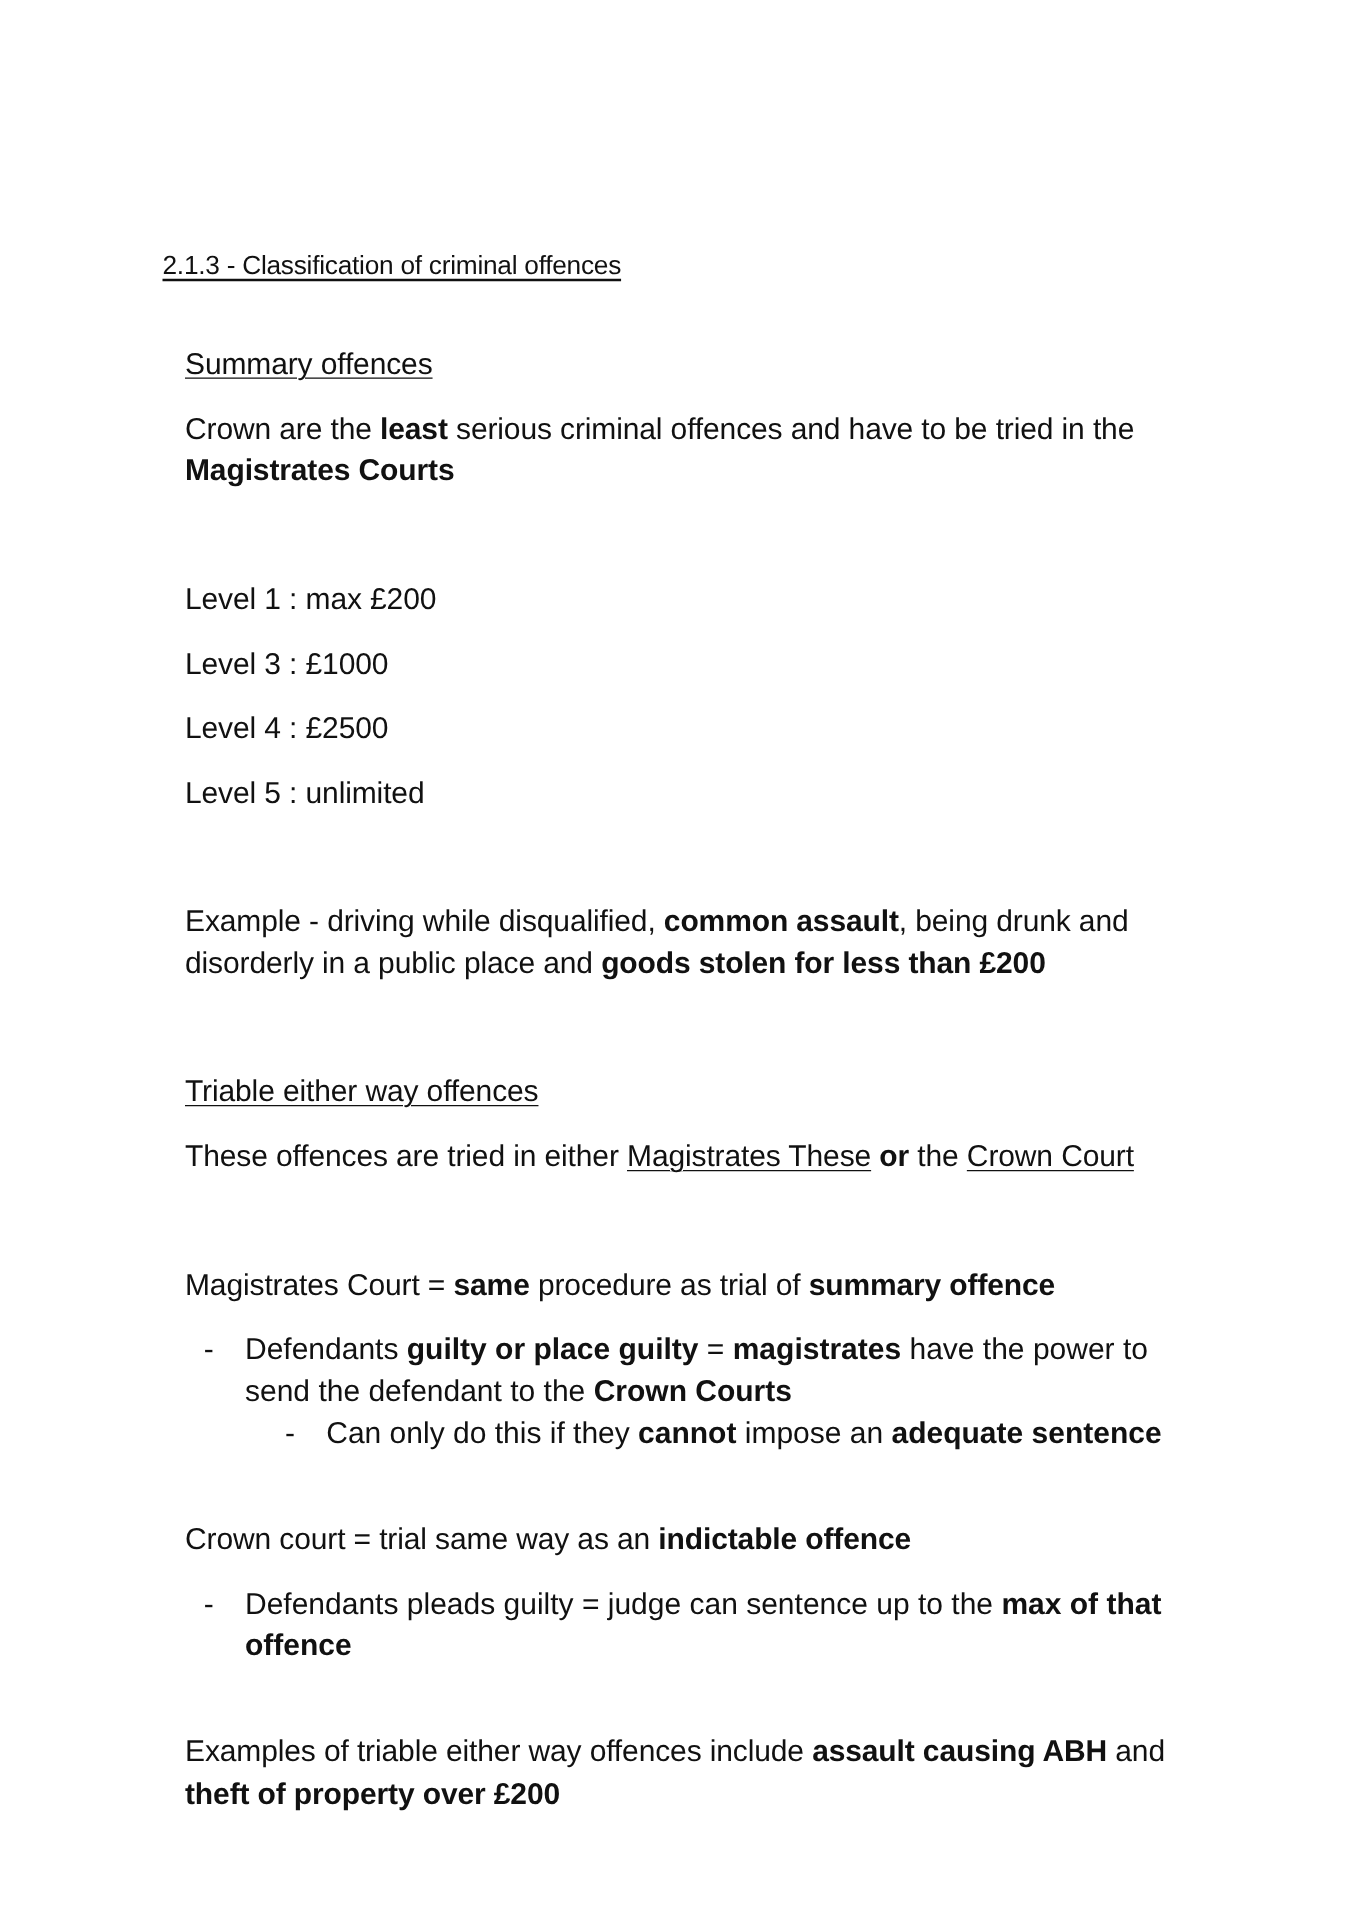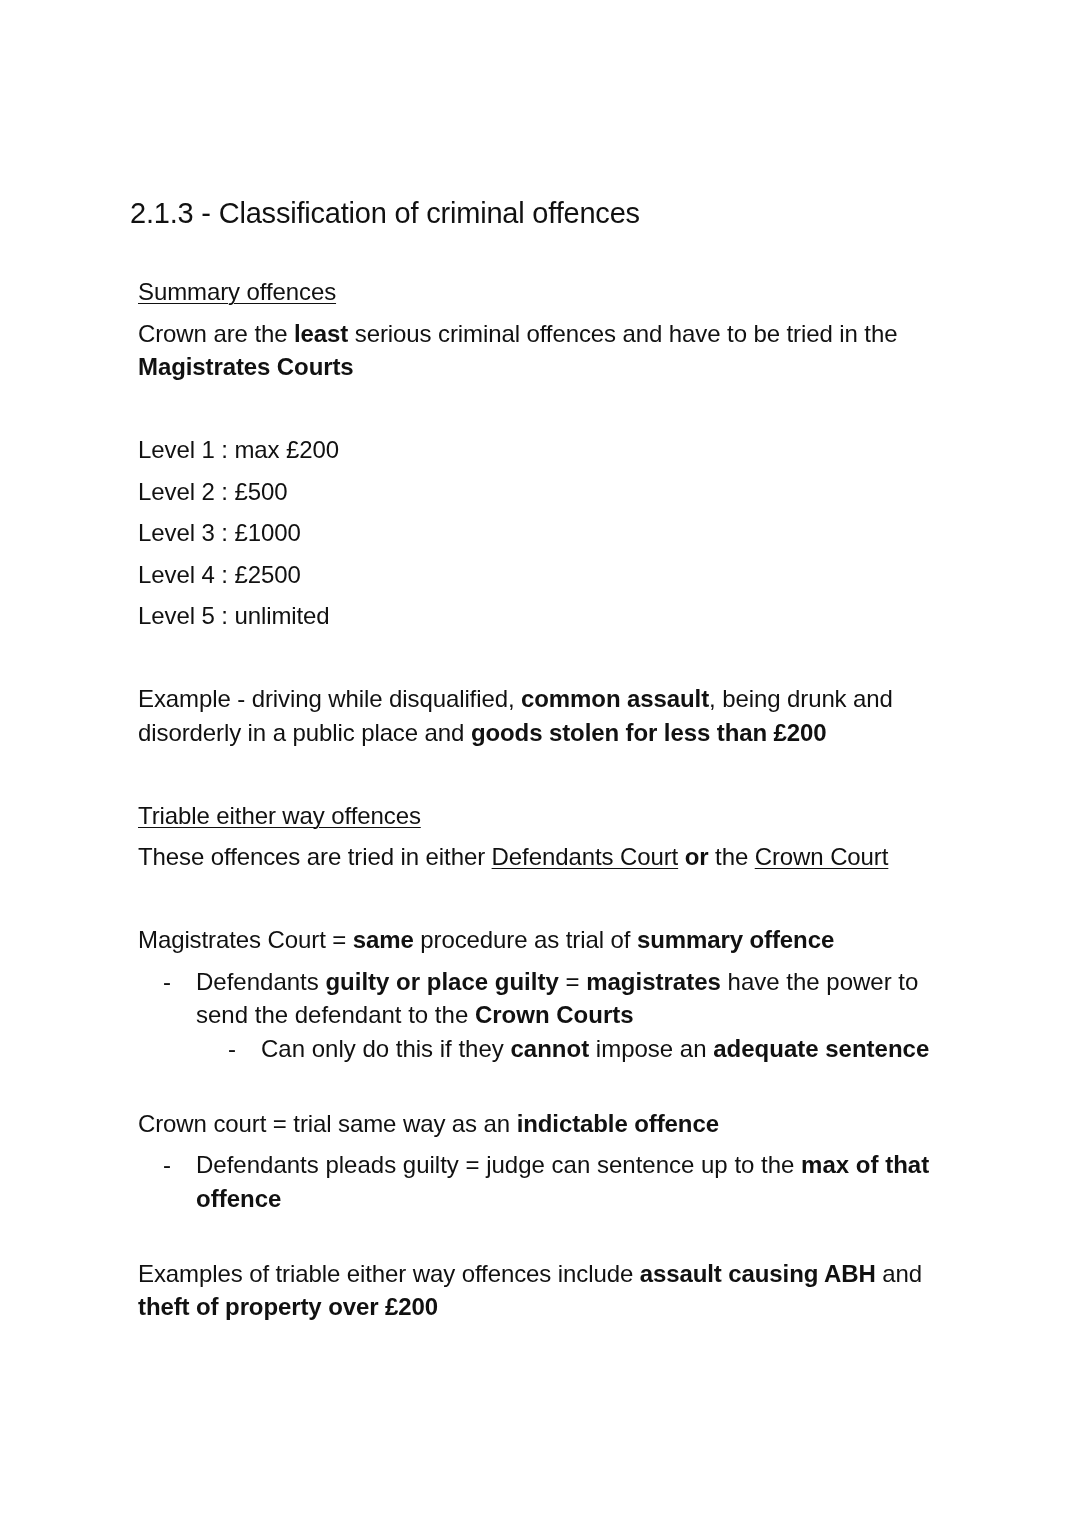--- a/index.html
+++ b/index.html
@@ -11,32 +11,33 @@
       font-family: "Liberation Sans", sans-serif;
       color: #111111;
     }
     .page {
       position: absolute;
       left: 130px;
       top: 193px;
       width: 830px;
     }
     .title {
-      font-size: 29px;
+      font-size: 21px;
       line-height: 40px;
+      text-decoration: underline;
       text-decoration-thickness: 1.5px;
       text-underline-offset: 4px;
       margin: 0 0 42px 0;
       font-weight: normal;
       letter-spacing: -0.2px;
     }
     .line {
       font-size: 24px;
       line-height: 33.5px;
-      margin: 8px;
+      margin: 18px;
       letter-spacing: -0.1px;
     }
     .u { text-decoration: underline; text-decoration-thickness: 1.2px; text-underline-offset: 3px; }
     b { font-weight: bold; }
     .gap { height: 33.5px; }
     .bullet {
       position: relative;
       font-size: 24px;
       line-height: 33.5px;
     }
@@ -57,36 +58,35 @@
   <h1 class="title">2.1.3 - Classification of criminal offences</h1>
 
   <section>
     <p class="line"><span class="u">Summary offences</span></p>
     <p class="line"><span>Crown are the </span><b>least</b><span> serious criminal offences and have to be tried in the </span><b>Magistrates Courts</b></p>
 
     <div class="gap"></div>
 
     <div>
       <p class="line"><span>Level 1</span><span> : </span><span>max £200</span></p>
-      <p class="line"><span>Level 2</span><span> : </span><span>£500</span></p>
       <p class="line"><span>Level 3</span><span> : </span><span>£1000</span></p>
       <p class="line"><span>Level 4</span><span> : </span><span>£2500</span></p>
       <p class="line"><span>Level 5</span><span> : </span><span>unlimited</span></p>
     </div>
 
     <div class="gap"></div>
 
     <p class="line"><span>Example - driving while disqualified, </span><b>common assault</b><span>, being drunk and disorderly in a public place and </span><b>goods stolen for less than £200</b></p>
   </section>
 
   <div class="gap"></div>
 
   <section>
     <p class="line"><span class="u">Triable either way offences</span></p>
-    <p class="line"><span>These offences are tried in either </span><span class="u">Defendants Court</span><span> </span><b>or</b><span> the </span><span class="u">Crown Court</span></p>
+    <p class="line"><span>These offences are tried in either </span><span class="u">Magistrates These</span><span> </span><b>or</b><span> the </span><span class="u">Crown Court</span></p>
 
     <div class="gap"></div>
 
     <div>
       <p class="line"><span>Magistrates Court = </span><b>same</b><span> procedure as trial of </span><b>summary offence</b></p>
       <div class="bullet l1">
         <span class="dash">-</span>
         <span>Defendants </span><b>guilty or place guilty</b><span> = </span><b>magistrates</b><span> have the power to send the defendant to the </span><b>Crown Courts</b>
       </div>
       <div class="bullet l2">

